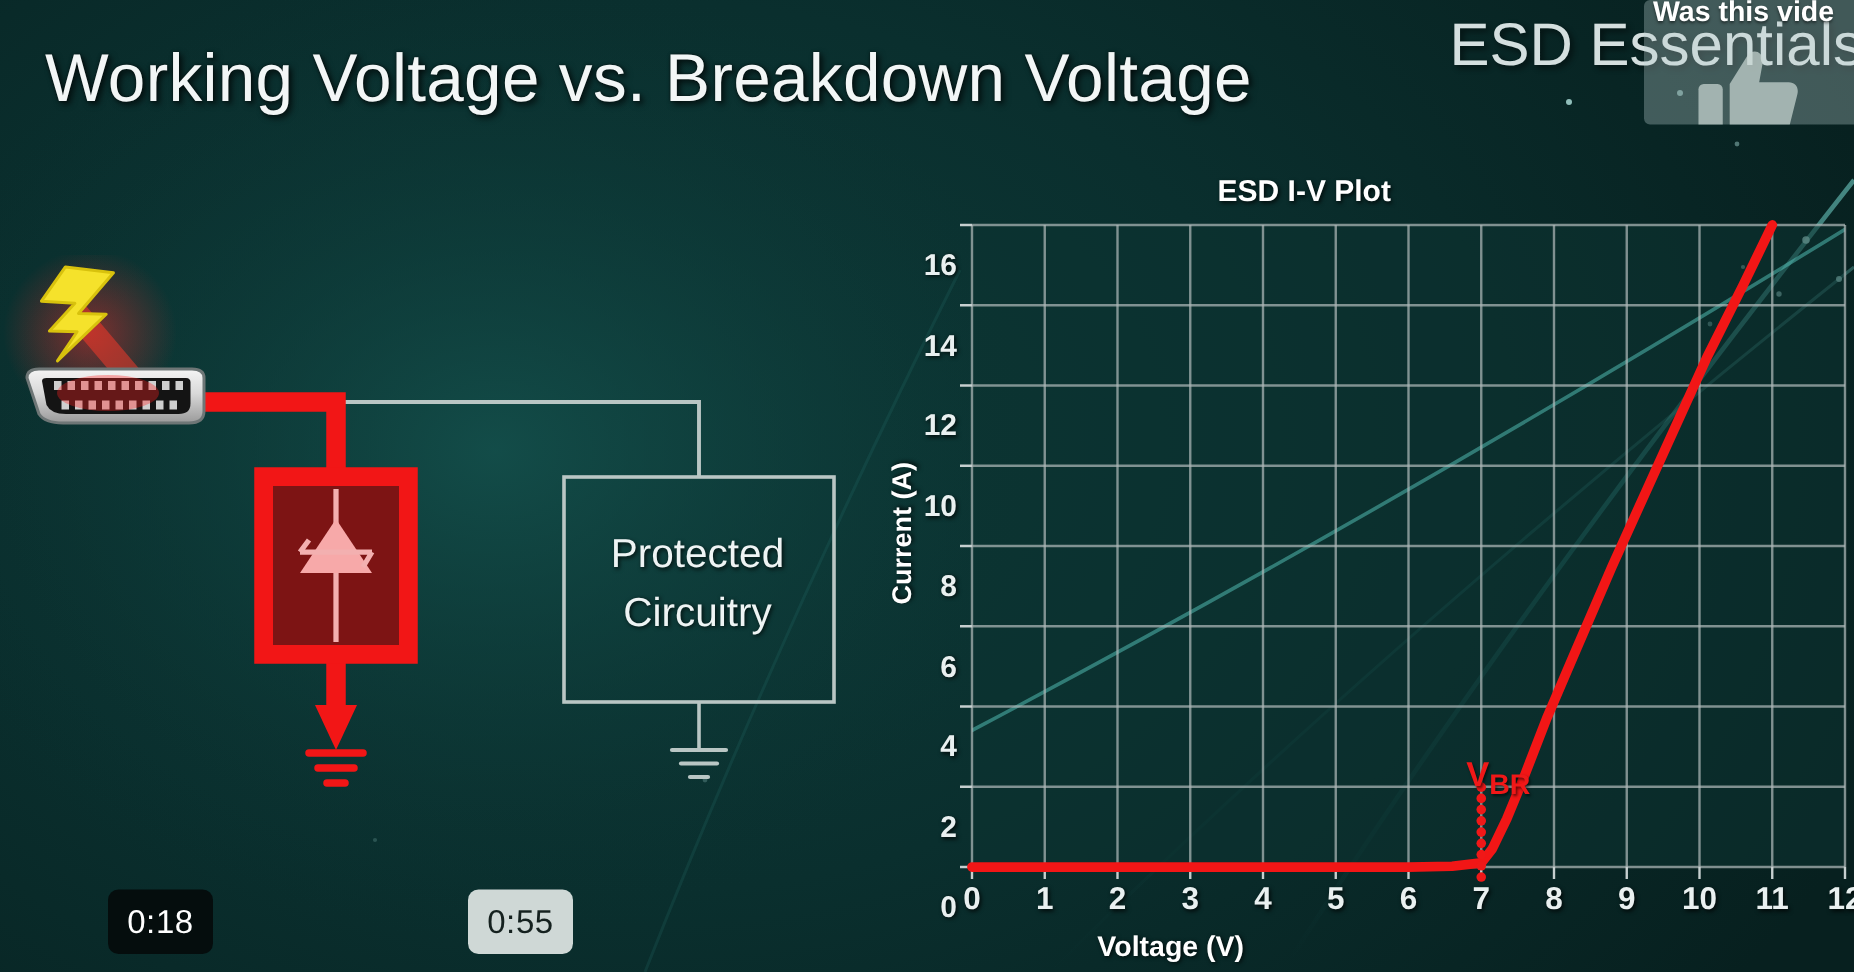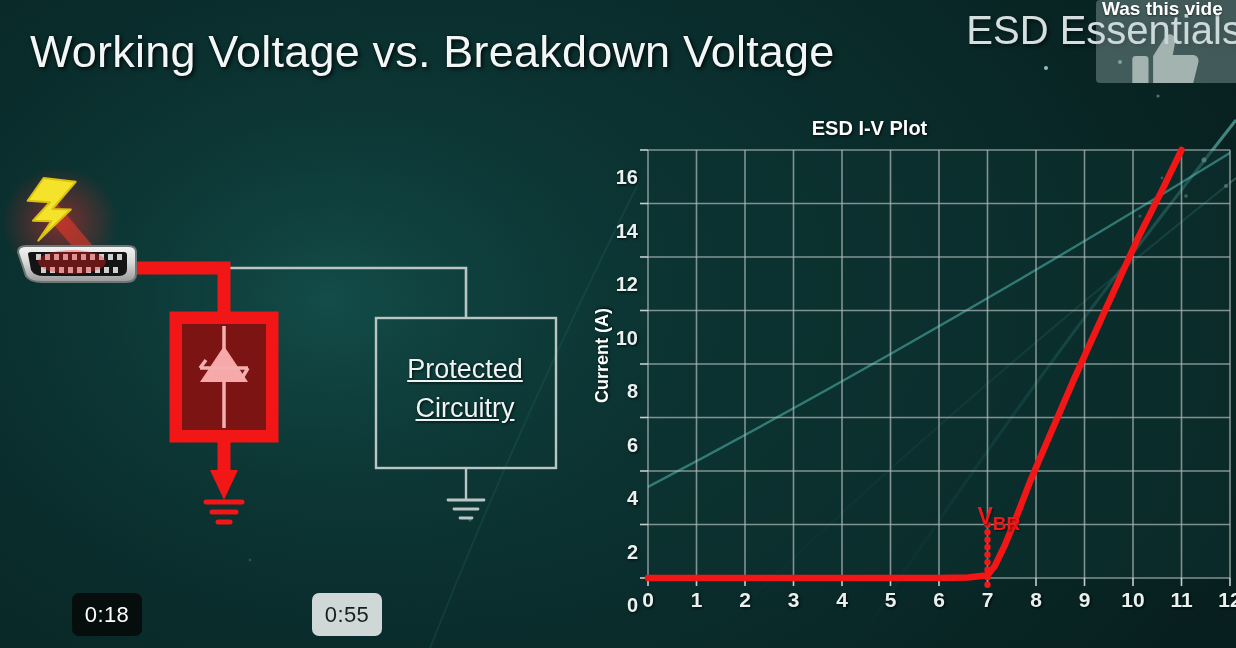--- a/index.html
+++ b/index.html
@@ -56,21 +56,20 @@
     position:absolute; left:92px; top:350px;
     width:100px; text-align:center;
     font-size:25px; color:#eef4f4; line-height:1.35;
     text-shadow:1px 1px 3px rgba(0,0,0,.8);
   }
   .lbl-prot {
     position:absolute; left:378px; top:350px;
     width:174px; text-align:center;
     font-size:27px; color:#eef4f4; line-height:1.45;
     text-shadow:1px 1px 3px rgba(0,0,0,.8);
-    text-decoration:underline;
   }
 
   
   #chart { position:absolute; left:575px; top:105px; width:661px; height:543px; }
   #chart-title {
     position:absolute; left:0; top:12px; width:661px;
     text-align:center; padding-right:72px;
     font-size:20px; font-weight:700; color:#ffffff;
     text-shadow:1px 1px 3px rgba(0,0,0,.8);
   }
@@ -250,20 +249,21 @@
 
 
   <div class="lbl-prot">
     <span>Protected</span><br>
     <span>Circuitry</span>
   </div>
 
   <div id="chart">
     <div id="chart-title">ESD I-V Plot</div>
     <div id="ylabel">Current (A)</div>
+    <div id="xlabel">Voltage (V)</div>
     <div id="yticks">
         <div class="ytick" style="top: 473px;">0</div>
         <div class="ytick" style="top: 419.5px;">2</div>
         <div class="ytick" style="top: 366px;">4</div>
         <div class="ytick" style="top: 312.5px;">6</div>
         <div class="ytick" style="top: 259px;">8</div>
         <div class="ytick" style="top: 205.5px;">10</div>
         <div class="ytick" style="top: 152px;">12</div>
         <div class="ytick" style="top: 98.5px;">14</div>
         <div class="ytick" style="top: 45px;">16</div>

